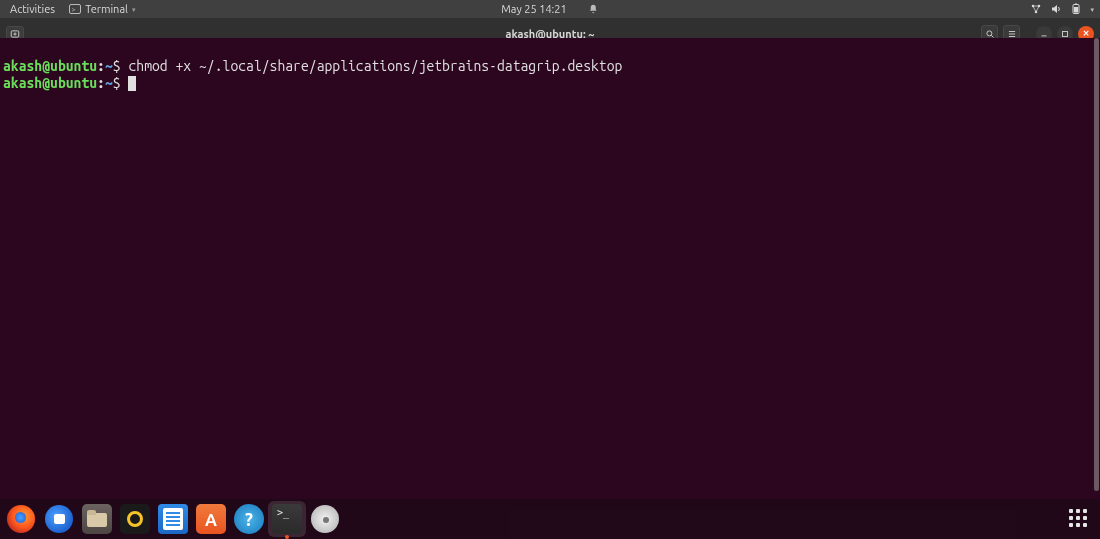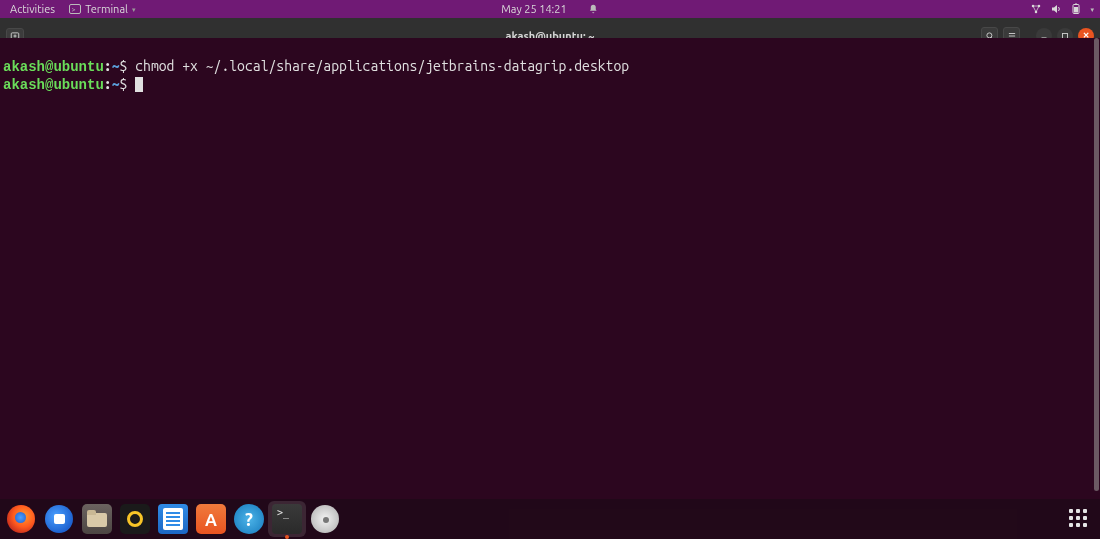--- a/index.html
+++ b/index.html
@@ -1,43 +1,43 @@
 <!DOCTYPE html>
 <html><head>
 <meta charset="utf-8">
 <style>
   * { box-sizing: border-box; margin: 0; padding: 0; }
   html, body { width: 1100px; height: 539px; overflow: hidden; font-family: Ubuntu, "Noto Sans", sans-serif; background: #000; }
 
   
-  .topbar { position: absolute; top:0; left:0; right:0; height:18px; background:#701a75; color:#d9d9d9; font-size:11px; display:flex; align-items:center; padding:0 6px; }
+  .topbar { position: absolute; top:0; left:0; right:0; height:18px; background:#404040; color:#d9d9d9; font-size:11px; display:flex; align-items:center; padding:0 6px; }
   .topbar .left { display:flex; align-items:center; gap:10px; }
   .topbar .activities { padding:0 4px; cursor:pointer; }
   .topbar .appmenu { display:flex; align-items:center; gap:4px; cursor:pointer;}
   .topbar .appmenu .mini-icon { width:12px; height:10px; border:1px solid #bbb; border-radius:2px; display:flex; align-items:center; justify-content:center; font-size:7px; color:#bbb;}
   .topbar .appmenu .chev { font-size:7px; color:#999; }
   .topbar .center { position:absolute; left:50%; transform:translateX(-50%); display:flex; align-items:center; gap:22px; }
   .topbar .center .notif {width:10px; height:10px;}
   .topbar .right { margin-left:auto; display:flex; align-items:center; gap:8px; }
   .topbar .right svg { width:12px; height:12px; fill:#d9d9d9; }
   .topbar .right .chev { font-size:7px; color:#bbb; }
 
   
-  .titlebar { position:absolute; top:18px; left:0; right:0; height:36px; background:#303030; color:#d6d6d6; font-size:11px; font-weight:600; display:flex; align-items:center; padding:0 6px; border-bottom:1px solid #f0abfc;justify-content:space-between;}
+  .titlebar { position:absolute; top:18px; left:0; right:0; height:36px; background:#303030; color:#d6d6d6; font-size:11px; font-weight:600; display:flex; align-items:center; padding:0 6px; border-bottom:5px solid #f0abfc;justify-content:space-between;}
   .titlebar .newtab { width:18px; height:16px; background:#3c3c3c; border:1px solid #484848; border-radius:3px; display:flex; align-items:center; justify-content:center; cursor:pointer;}
   .titlebar .title { position:absolute; left:50%; transform:translateX(-50%); }
   .titlebar .wincontrols { margin-left:auto; display:flex; align-items:center; gap:5px;}
   .titlebar .wbtn { width:17px; height:17px; border-radius:3px; background:#3a3a3a; border:1px solid #484848; display:flex; align-items:center; justify-content:center; cursor:pointer; color:#ccc; font-size:9px;}
   .titlebar .wround { width:16px; height:16px; border-radius:50%; background:#3a3a3a; display:flex; align-items:center; justify-content:center; cursor:pointer; color:#ccc; font-size:9px;}
   .titlebar .wround.close { background:#e95420; color:#fff; font-size:8px; font-weight:bold;}
   .titlebar svg { width:10px; height:10px; stroke:#ccc; fill:none; stroke-width:1.5;}
 
   
   .terminal { position:absolute; top:38px; left:0; right:0; bottom:0; background:#2c061f; color:#eee; font-family: "Ubuntu Mono","DejaVu Sans Mono",monospace; font-size:14px; line-height:17px; padding:3px 3px; white-space:pre; }
-  .terminal .prompt-user { color:#6add5a; font-weight:bold;font-family:Liberation Mono, monospace; }
+  .terminal .prompt-user { color:#6add5a; font-weight:bold; }
   .terminal .prompt-colon { color:#e0e0e0; font-weight:bold;}
   .terminal .prompt-path { color:#5a9dd8; font-weight:bold;}
   .terminal .dollar { color:#e0e0e0; }
   .terminal .cmd { color:#e0e0e0; }
   .terminal .cursor { display:inline-block; width:8px; height:15px; background:#e0e0e0; vertical-align:text-bottom;}
   .terminal-scrollbar { position:absolute; top:38px; right:1px; width:5px; height:453px; background:#6b5963; border-radius:3px;}
 
   
   .dock { position:absolute; left:0; right:0; bottom:0; height:40px; background:rgba(15,15,15,0.35); display:flex; align-items:center; padding:0 6px; gap:8px;}
   .dock .icon { width:30px; height:30px; border-radius:5px; display:flex; align-items:center; justify-content:center; cursor:pointer; position:relative;}

